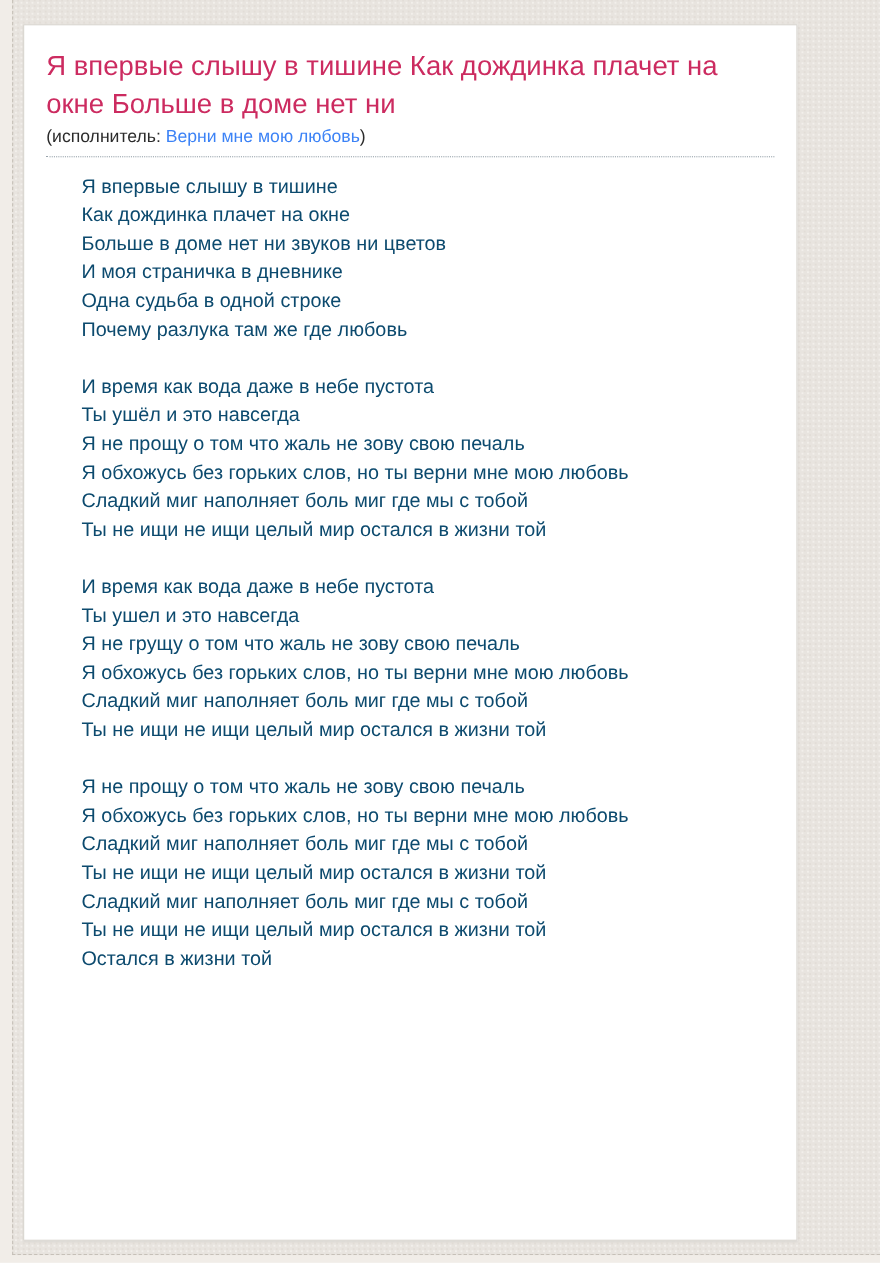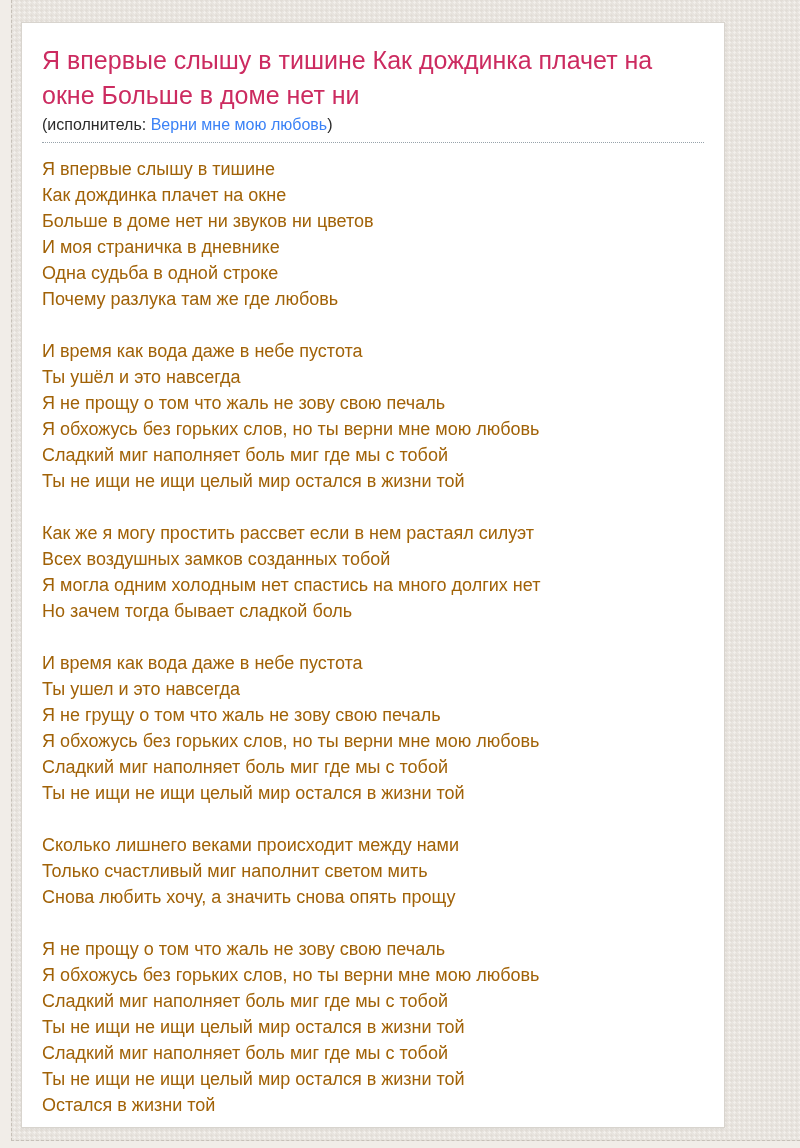--- a/index.html
+++ b/index.html
@@ -54,38 +54,37 @@
   }
   .separator {
     height:0;
     border-bottom:1px dotted #98a3ab;
     margin:7px 0 0 0;
   }
   .lyrics {
     margin-top:13px;
     font-size:18px;
     line-height:26px;
-    color:#a16207;
+    color:#0c4a6e;
+    margin-left:32px;
   }
   .lyrics p { margin:0 0 26px 0; }
   .lyrics p:last-child { margin-bottom:0; }
 </style>
 </head>
 <body>
 
 <div class="frame"></div>
 
 <div class="card">
   <h1 class="song-title">Я впервые слышу в тишине Как дождинка плачет на окне Больше в доме нет ни</h1>
 
   <p class="artist-line"><span>(исполнитель:</span> <a class="artist-link">Верни мне мою любовь</a><span>)</span></p>
 
   <div class="separator"></div>
 
   <div class="lyrics">
       <p>Я впервые слышу в тишине<br>Как дождинка плачет на окне<br>Больше в доме нет ни звуков ни цветов<br>И моя страничка в дневнике<br>Одна судьба в одной строке<br>Почему разлука там же где любовь</p>
       <p>И время как вода даже в небе пустота<br>Ты ушёл и это навсегда<br>Я не прощу о том что жаль не зову свою печаль<br>Я обхожусь без горьких слов, но ты верни мне мою любовь<br>Сладкий миг наполняет боль миг где мы с тобой<br>Ты не ищи не ищи целый мир остался в жизни той</p>
-      <p>Как же я могу простить рассвет если в нем растаял силуэт<br>Всех воздушных замков созданных тобой<br>Я могла одним холодным нет спастись на много долгих нет<br>Но зачем тогда бывает сладкой боль</p>
       <p>И время как вода даже в небе пустота<br>Ты ушел и это навсегда<br>Я не грущу о том что жаль не зову свою печаль<br>Я обхожусь без горьких слов, но ты верни мне мою любовь<br>Сладкий миг наполняет боль миг где мы с тобой<br>Ты не ищи не ищи целый мир остался в жизни той</p>
-      <p>Сколько лишнего веками происходит между нами<br>Только счастливый миг наполнит светом мить<br>Снова любить хочу, а значить снова опять прощу</p>
       <p>Я не прощу о том что жаль не зову свою печаль<br>Я обхожусь без горьких слов, но ты верни мне мою любовь<br>Сладкий миг наполняет боль миг где мы с тобой<br>Ты не ищи не ищи целый мир остался в жизни той<br>Сладкий миг наполняет боль миг где мы с тобой<br>Ты не ищи не ищи целый мир остался в жизни той<br>Остался в жизни той</p>
     </div>
 </div>
 
 </body></html>

